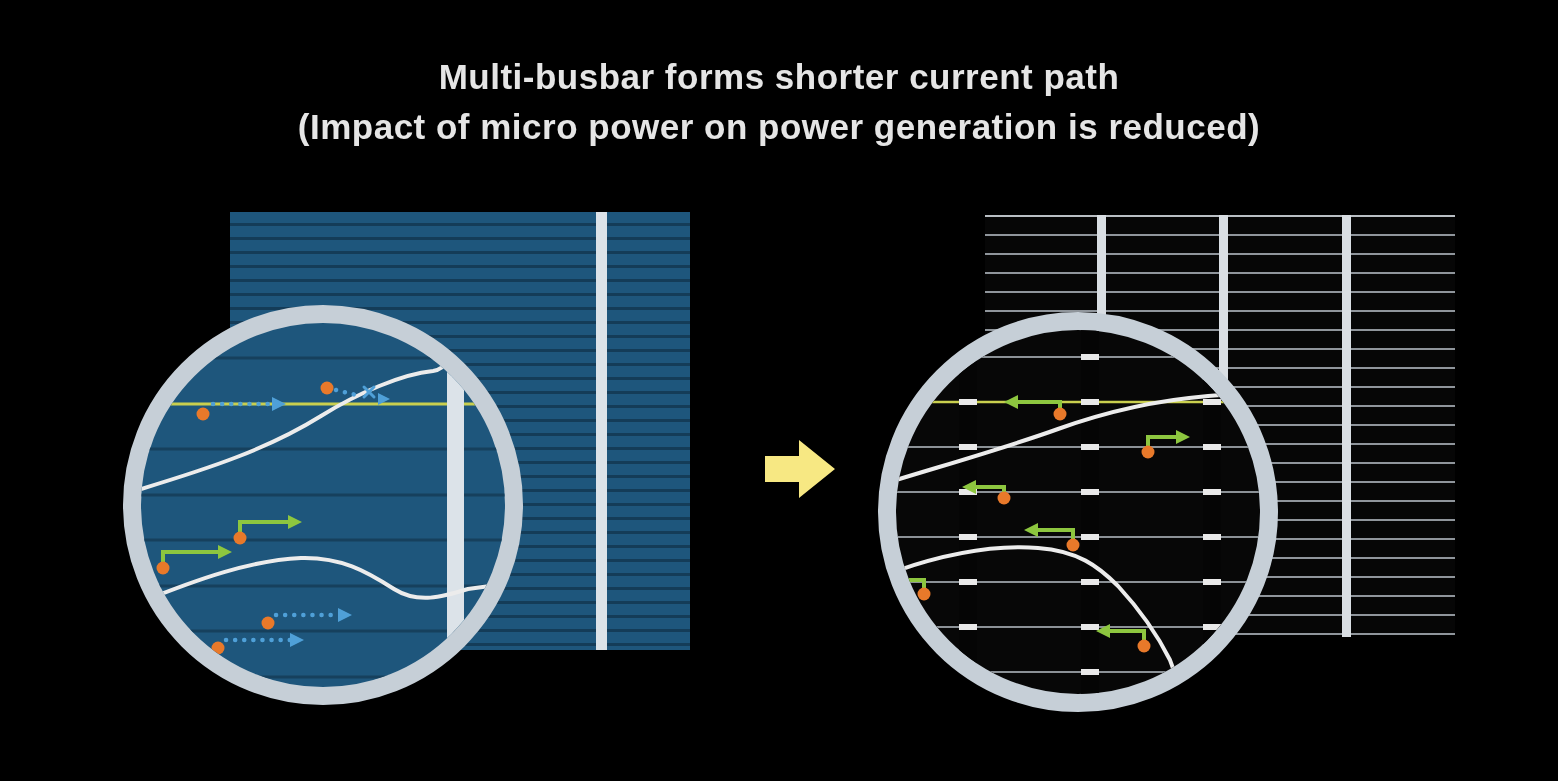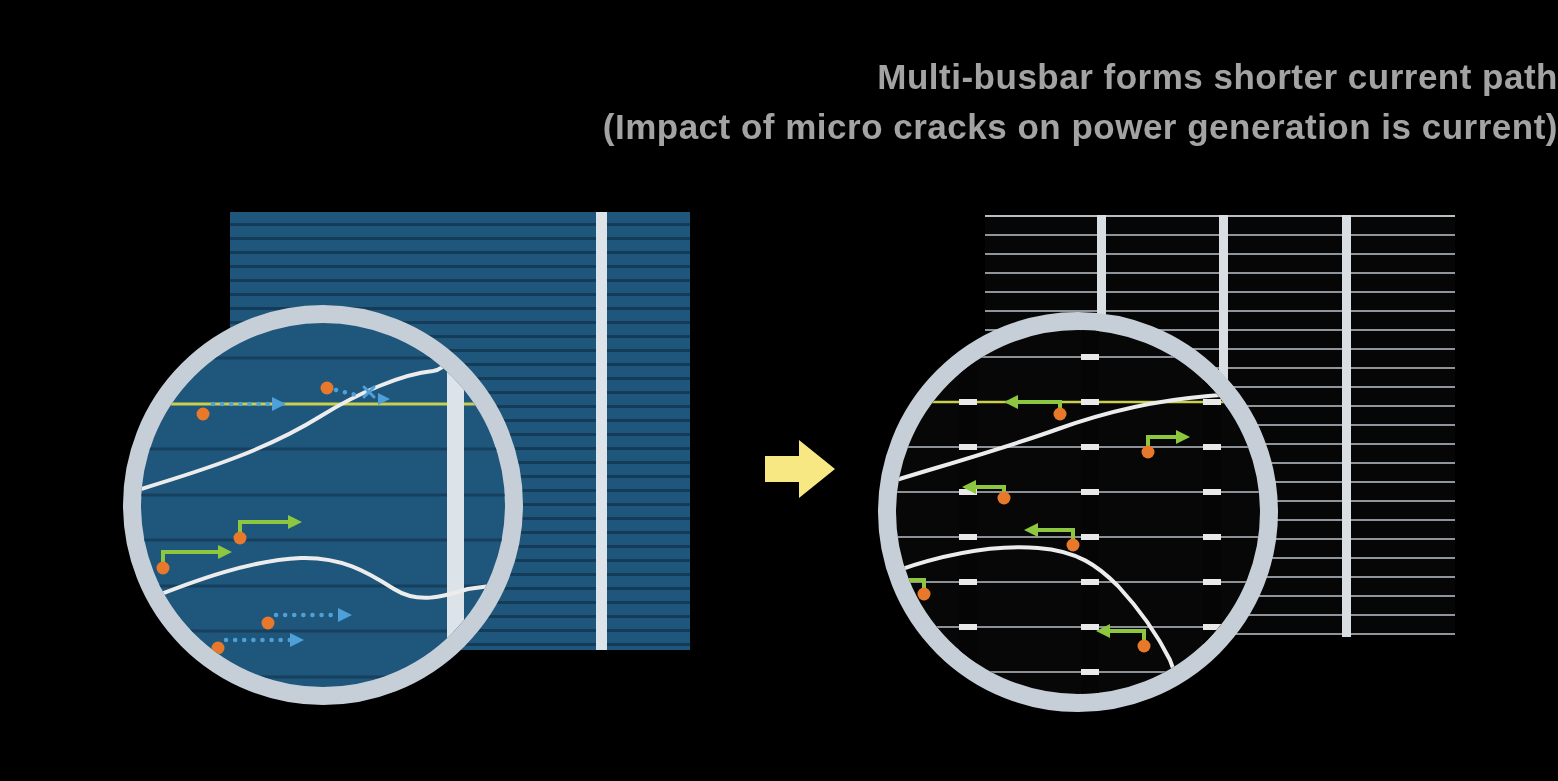--- a/index.html
+++ b/index.html
@@ -1,21 +1,21 @@
 <!DOCTYPE html>
 <html><head>
 <meta charset="utf-8">
 <style>
   html,body{margin:0;padding:0;background:#000;}
   .stage{
     position:relative;width:1558px;height:781px;background:#000;overflow:hidden;
     font-family:"Liberation Sans", sans-serif;
   }
   .title{
-    position:absolute;left:0;right:0;top:52px;text-align:right;color:#a3a3a3;
+    position:absolute;left:0;right:0;top:52px;text-align:center;color:#e5e5e5;
     font-size:35px;font-weight:700;line-height:50px;letter-spacing:0.5px;
   }
   .cell{position:absolute;}
   .cell-left{
     left:230px;top:212px;width:460px;height:438px;
     background:repeating-linear-gradient(to bottom,#1e567c 0px,#1e567c 11px,#143c58 11px,#143c58 14px);
   }
   .cell-left .busbar{
     position:absolute;left:366px;top:0;width:11px;height:100%;background:#dce3e9;
   }
@@ -36,21 +36,21 @@
   .mag-right{left:878px;top:312px;background:#070707;}
   .magnifier svg{display:block;width:364px;height:364px;}
 </style>
 </head>
 <body>
 
 <div class="stage">
 
   <div class="title">
     <div>Multi-busbar forms shorter current path</div>
-    <div>(Impact of micro cracks on power generation is current)</div>
+    <div>(Impact of micro power on power generation is reduced)</div>
   </div>
 
   <div class="cell cell-left">
     <div class="busbar"></div>
   </div>
 
   <div class="cell cell-right">
     <div class="busbar bb1"></div>
     <div class="busbar bb2"></div>
     <div class="busbar bb3"></div>

